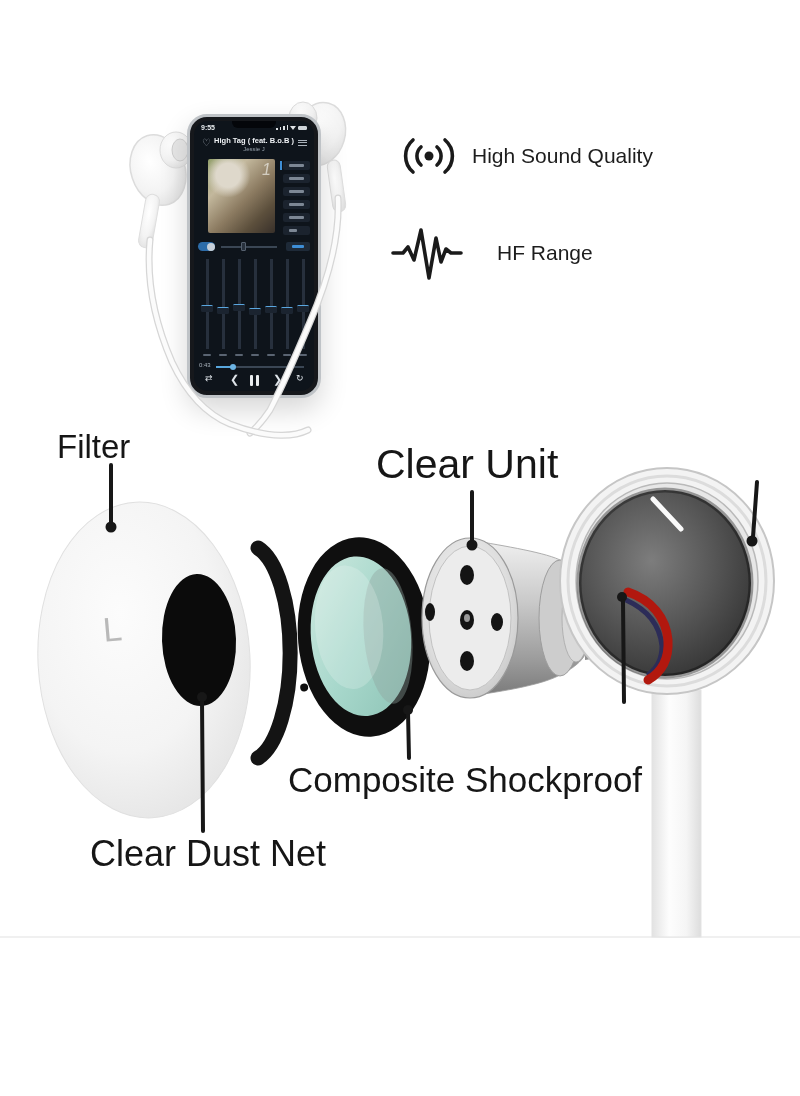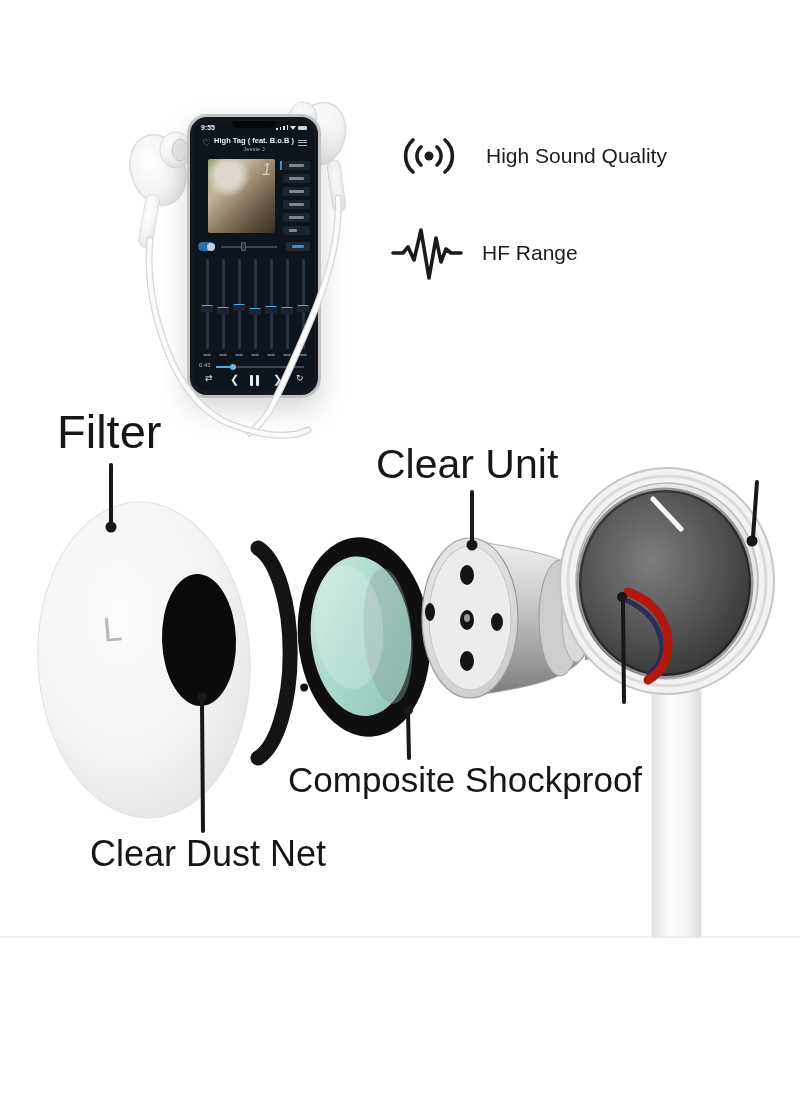--- a/index.html
+++ b/index.html
@@ -203,28 +203,28 @@
   <div class="feat" style="left:398px;top:126px">
     <svg width="62" height="60" viewBox="0 0 62 60">
       <g stroke="#1a1a1a" stroke-width="3.6" fill="none" stroke-linecap="round">
         <path d="M23,21 a12,12 0 0 0 0,18"></path>
         <path d="M15,14 a21,21 0 0 0 0,32"></path>
         <path d="M39,21 a12,12 0 0 1 0,18"></path>
         <path d="M47,14 a21,21 0 0 1 0,32"></path>
         <circle cx="31" cy="30" r="4.5" fill="#1a1a1a" stroke="none"></circle>
       </g>
     </svg>
-    <span class="lbl" style="margin-left:26px">High Sound Quality</span>
+    <span class="lbl" style="margin-left:12px">High Sound Quality</span>
   </div>
 
   <div class="feat" style="left:390px;top:222px">
     <svg width="74" height="62" viewBox="0 0 74 62">
       <path d="M3,31 H13 L18,25 L24,38 L31,8 L39,56 L46,16 L51,40 L56,27 L61,31 H71" stroke="#1a1a1a" stroke-width="3.6" fill="none" stroke-linecap="round" stroke-linejoin="round"></path>
     </svg>
-    <span class="lbl" style="margin-left:18px">HF Range</span>
+    <span class="lbl" style="margin-left:33px">HF Range</span>
   </div>
 
 
   <svg class="abs" style="left:0;top:400px;z-index:2" width="800" height="540" viewBox="0 400 800 540">
     <defs>
       <radialGradient id="discG" cx="40%" cy="35%" r="80%">
         <stop offset="0%" stop-color="#fcfcfc"></stop>
           <stop offset="55%" stop-color="#f4f4f4"></stop>
         <stop offset="85%" stop-color="#e6e6e6"></stop>
           <stop offset="100%" stop-color="#dcdcdc"></stop>
@@ -322,20 +322,20 @@
       <circle cx="408" cy="710" r="5" stroke="none"></circle>
       <line x1="472" y1="492" x2="472" y2="541"></line>
       <circle cx="472" cy="545" r="5.5" stroke="none"></circle>
       <line x1="757" y1="482" x2="753" y2="537"></line>
       <circle cx="752" cy="541" r="5.5" stroke="none"></circle>
       <circle cx="622" cy="597" r="5" stroke="none"></circle>
       <line x1="623" y1="601" x2="624" y2="702"></line>
     </g>
   </svg>
 
-  <div class="dlabel" style="left:57px;top:404px;font-size:47px">Filter</div>
+  <div class="dlabel" style="left:57px;top:428px;font-size:33px">Filter</div>
   <div class="dlabel" style="left:376px;top:441px;font-size:41px">Clear Unit</div>
   <div class="dlabel" style="left:288px;top:760px;font-size:35px">Composite Shockproof</div>
   <div class="dlabel" style="left:90px;top:833px;font-size:36px">Clear Dust Net</div>
   <div class="dlabel" style="left:103px;top:610px;font-size:34px;color:#b9b9b9;transform:rotate(-5deg);z-index:3">L</div>
 
   <div class="photo-edge"></div>
 </div>
 
 </body></html>

